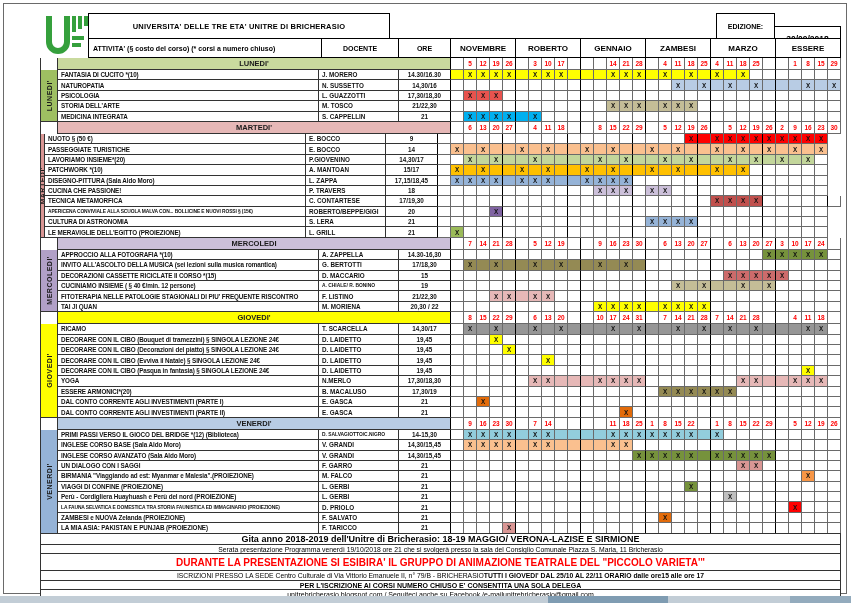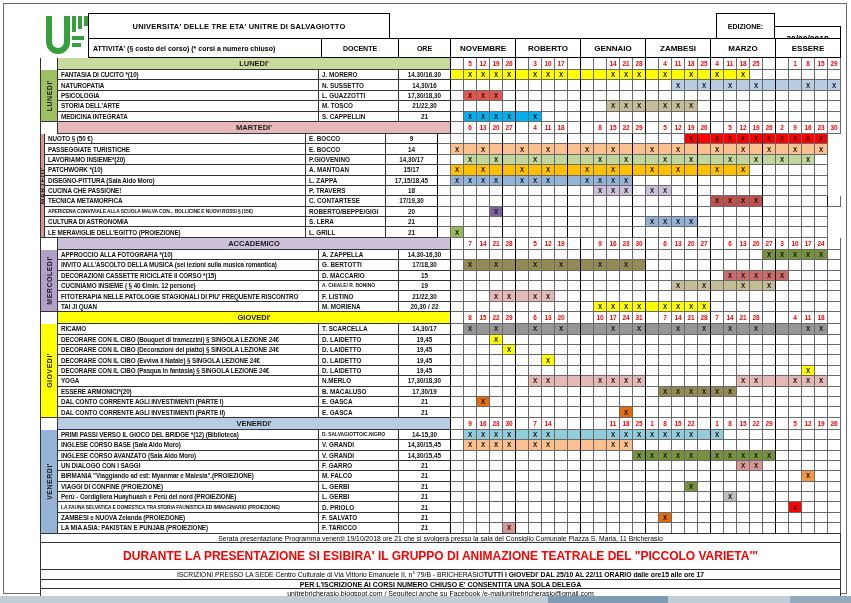--- a/index.html
+++ b/index.html
@@ -28,21 +28,21 @@
   .acell{width:261px;box-sizing:border-box;border-right:1px solid #333;border-bottom:1px solid #333;display:flex;align-items:center;padding-left:3px;font-size:6.3px;font-weight:bold;color:#111;white-space:nowrap;overflow:hidden;letter-spacing:-.1px;}
   .tcell{width:80px;box-sizing:border-box;border-right:1px solid #333;border-bottom:1px solid #333;display:flex;align-items:center;padding-left:3px;font-size:6.3px;font-weight:600;color:#111;white-space:nowrap;overflow:hidden;}
   .ocell{width:52px;box-sizing:border-box;border-right:1px solid #333;border-bottom:1px solid #333;display:flex;align-items:center;justify-content:center;font-size:6.3px;font-weight:600;color:#111;white-space:nowrap;}
   .gcell{width:13px;box-sizing:border-box;border-right:1px solid #6a6a6a;border-bottom:1px solid #6a6a6a;display:flex;align-items:center;justify-content:center;font-size:6.3px;font-weight:bold;color:#111;background:#fff;}
   .mstart{border-left:1px solid #000;margin-left:-1px;width:14px;}
   .smalltxt{font-size:4.9px;}
   .notes{position:absolute;left:40px;top:534px;width:801px;}
   .nrow{box-sizing:border-box;border:1px solid #333;margin-top:-1px;background:#fff;display:flex;align-items:center;justify-content:center;white-space:nowrap;overflow:hidden;}
   .n1{height:12px;font-size:9px;font-weight:bold;}
   .n2{height:10px;font-size:6.8px;}
-  .n3{height:28px;font-size:12px;font-weight:bold;color:#ff0000;}
+  .n3{height:18px;font-size:10px;font-weight:bold;color:#ff0000;}
   .n4{height:11px;font-size:6.8px;}
   .n5{height:10px;font-size:7px;font-weight:bold;}
   .n6{height:11px;font-size:7px;}
   .bstrip{position:absolute;left:0;top:596px;width:851px;height:7px;background:#c2cdd6;}
   .bstrip .seg1{position:absolute;left:548px;top:0;width:120px;height:7px;background:#7f9cb2;}
   .bstrip .seg2{position:absolute;left:790px;top:0;width:61px;height:7px;background:#93abbd;}
 </style>
 </head>
 <body>
 
@@ -52,21 +52,21 @@
   <div class="logo">
     <svg width="42" height="41" viewBox="0 0 42 41">
       <path d="M3 1 v26 a9 9 0 0 0 9 9 a9 9 0 0 0 9 -9 v-26" fill="none" stroke="#35a03c" stroke-width="6"></path>
       <rect x="26" y="1" width="4" height="16" fill="#35a03c"></rect>
       <rect x="32" y="1" width="4" height="13" fill="#35a03c"></rect>
       <rect x="38" y="1" width="4" height="10" fill="#35a03c"></rect>
       <rect x="26" y="21" width="12" height="4" fill="#35a03c"></rect>
       <rect x="26" y="28" width="9" height="4" fill="#35a03c"></rect>
     </svg>
   </div>
-  <div class="hbox uni">UNIVERSITA' DELLE TRE ETA' UNITRE DI  SALVAGIOTTO</div>
+  <div class="hbox uni">UNIVERSITA' DELLE TRE ETA' UNITRE DI  BRICHERASIO</div>
   <div class="hbox ediz">EDIZIONE:</div>
   <div class="hbox edate">30/09/2018</div>
   <div class="hbox att">ATTIVITA' (§ costo del corso) (* corsi a numero chiuso)</div>
   <div class="hbox doc">DOCENTE</div>
   <div class="hbox ore">ORE</div>
   <div class="months" id="months">
       <div class="mcell">NOVEMBRE</div>
       <div class="mcell">ROBERTO</div>
       <div class="mcell">GENNAIO</div>
       <div class="mcell">ZAMBESI</div>
@@ -678,21 +678,21 @@
             <div class="gcell mstart"></div>
             <div class="gcell"></div>
             <div class="gcell"></div>
             <div class="gcell"></div>
             <div class="gcell"></div>
           </div>
         </div>
       </div>
       <div class="brow">
         <div class="spacer"></div>
-        <div class="band" style="background: rgb(204, 192, 218);">ACCADEMICO</div>
+        <div class="band" style="background: rgb(204, 192, 218);">MERCOLEDI</div>
         <div class="dcell mstart"></div>
         <div class="dcell">7</div>
         <div class="dcell">14</div>
         <div class="dcell">21</div>
         <div class="dcell">28</div>
         <div class="dcell mstart"></div>
         <div class="dcell">5</div>
         <div class="dcell">12</div>
         <div class="dcell">19</div>
         <div class="dcell"></div>
@@ -1677,20 +1677,21 @@
             <div class="gcell"></div>
             <div class="gcell"></div>
             <div class="gcell"></div>
             <div class="gcell"></div>
           </div>
         </div>
       </div>
     </div>
 
   <div class="notes">
+    <div class="nrow n1">Gita anno 2018-2019 dell'Unitre di Bricherasio:  18-19 MAGGIO/ VERONA-LAZISE E SIRMIONE</div>
     <div class="nrow n2">Serata presentazione Programma venerdì 19/10/2018 ore 21 che si svolgerà presso la sala del Consiglio Comunale Piazza S. Maria, 11 Bricherasio</div>
     <div class="nrow n3">DURANTE LA PRESENTAZIONE SI ESIBIRA' IL GRUPPO DI ANIMAZIONE TEATRALE DEL "PICCOLO VARIETA'"</div>
     <div class="nrow n4">
         <span>ISCRIZIONI PRESSO LA SEDE  Centro Culturale di Via Vittorio Emanuele II, n° 79/B - BRICHERASIO </span>
         <b>TUTTI I GIOVEDI' DAL 25/10 AL 22/11 ORARIO dalle ore15 alle ore 17</b>
       </div>
     <div class="nrow n5">PER L'ISCRIZIONE AI CORSI NUMERO CHIUSO E' CONSENTITA UNA SOLA DELEGA</div>
     <div class="nrow n6">
         <span>unitrebricherasio.blogspot.com / Seguiteci anche su Facebook /e-mail </span>
         <span style="text-decoration:underline">unitrebricherasio@gmail.com</span>

